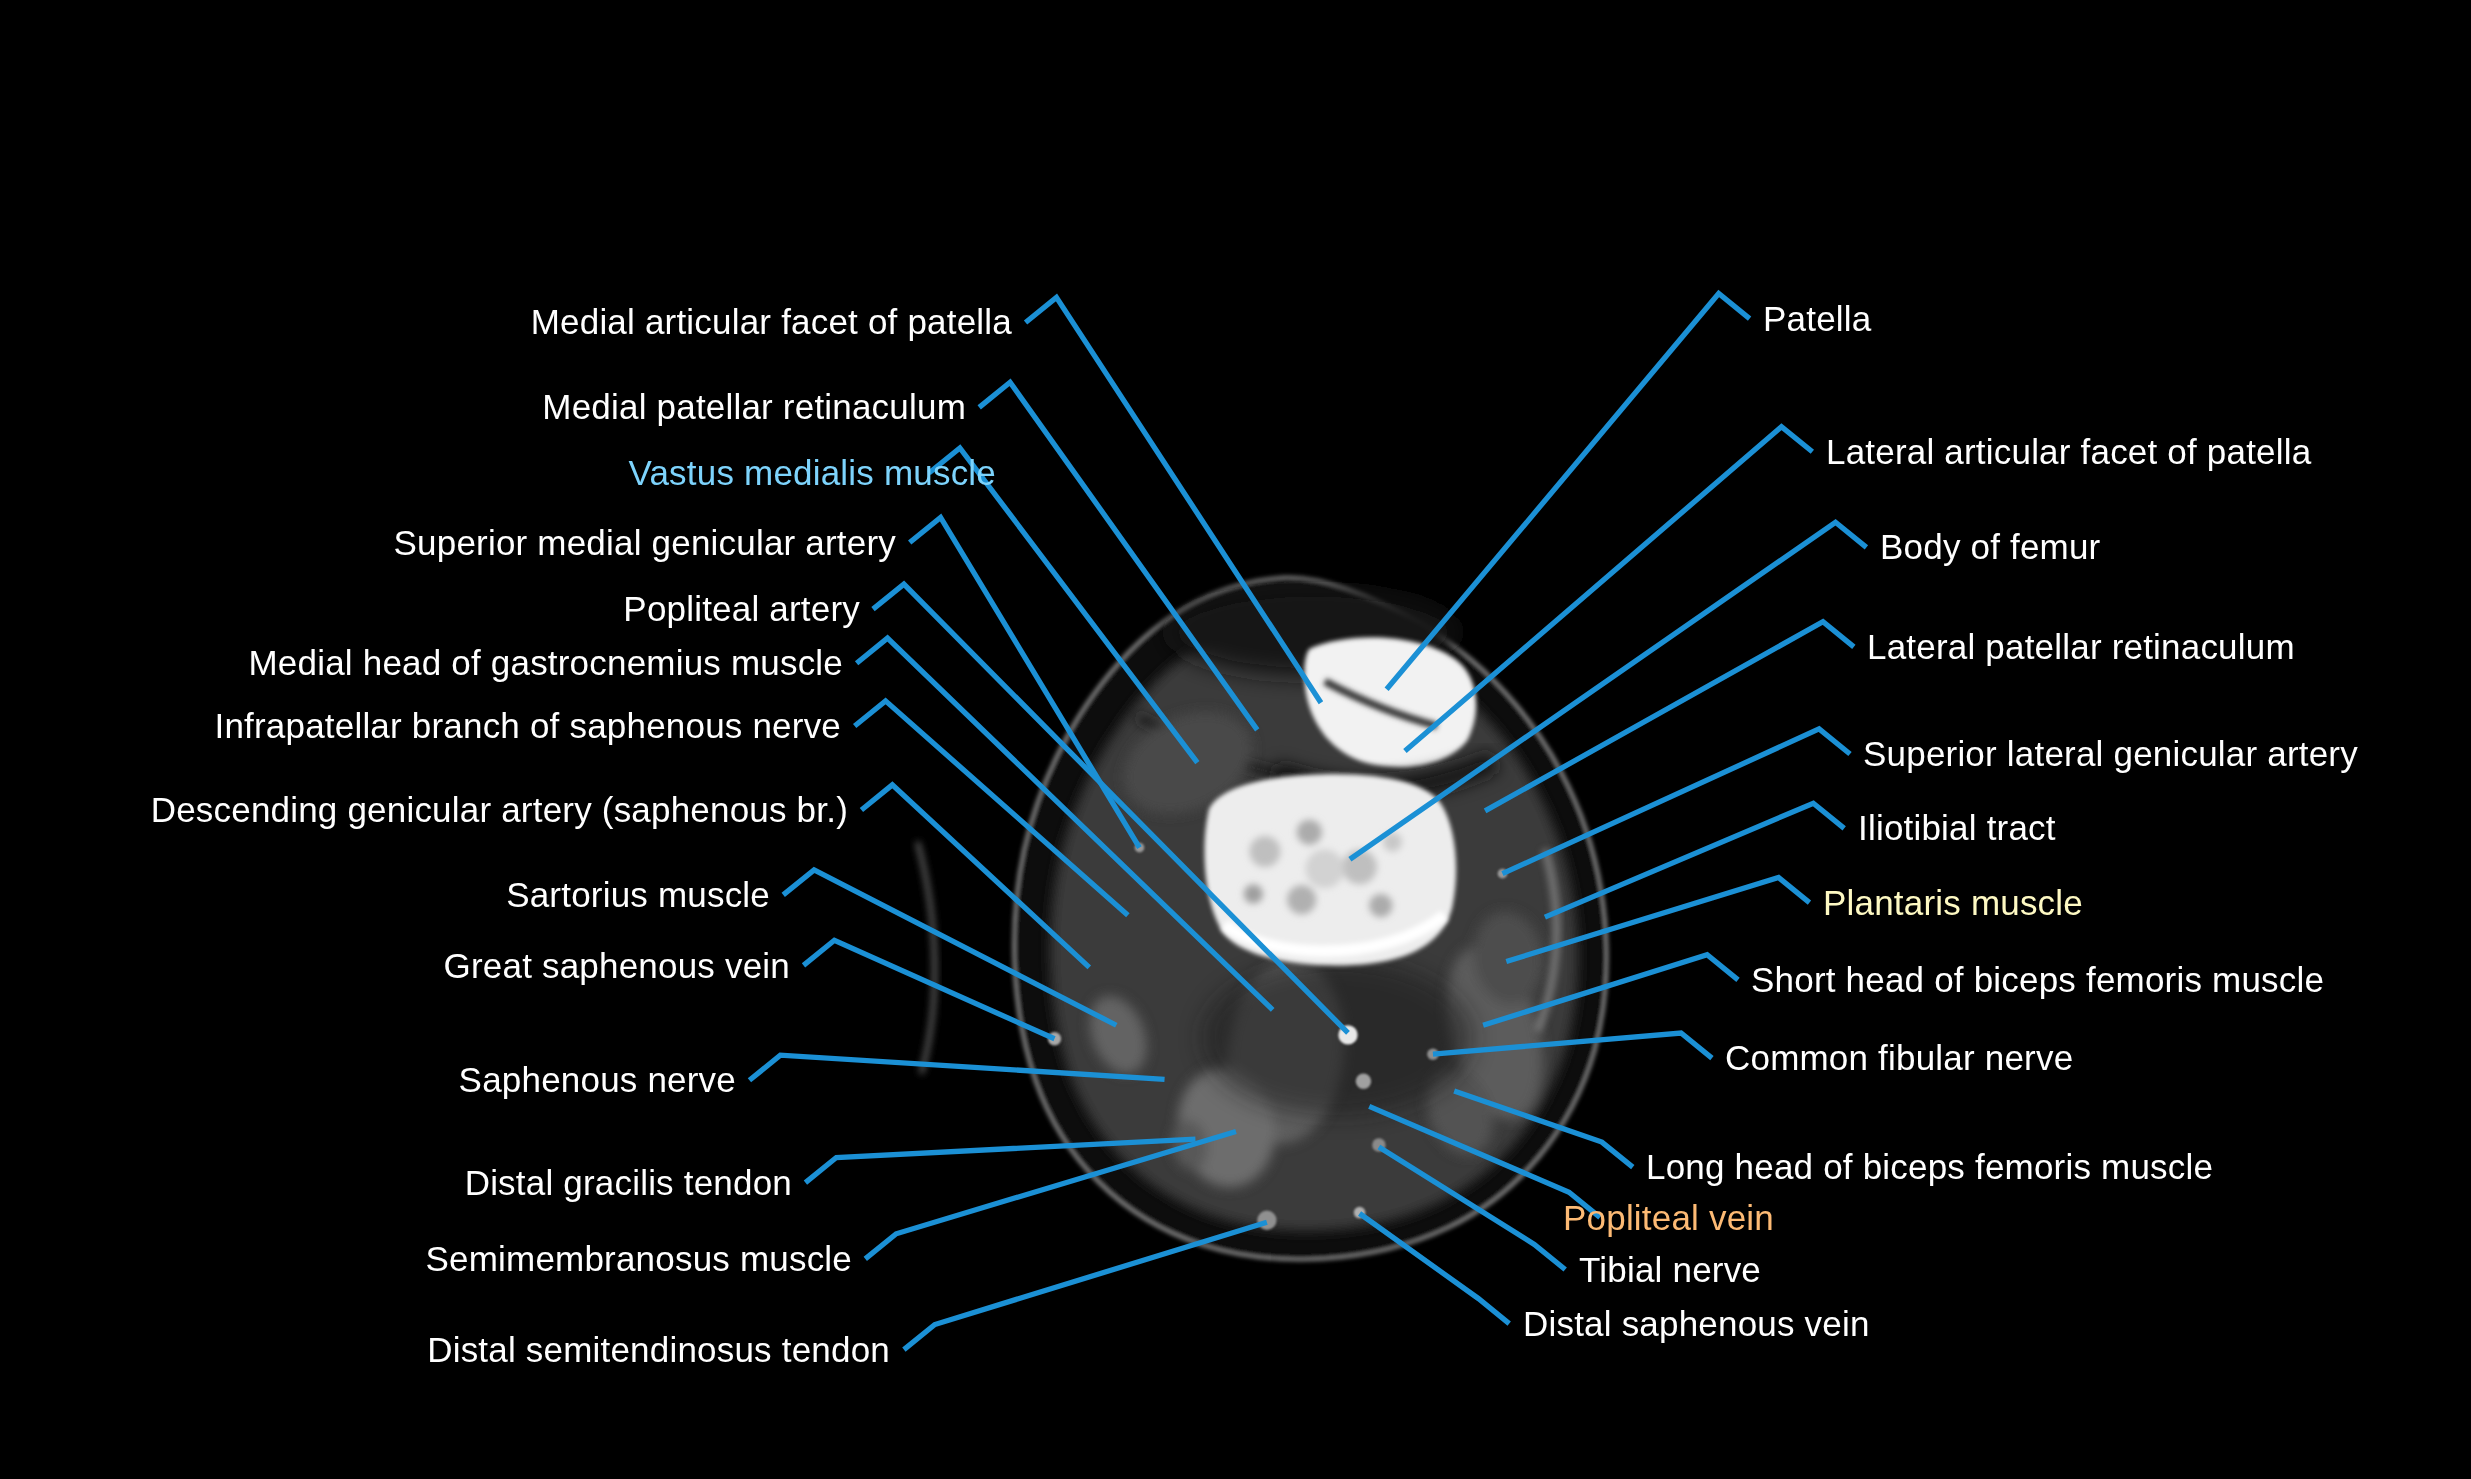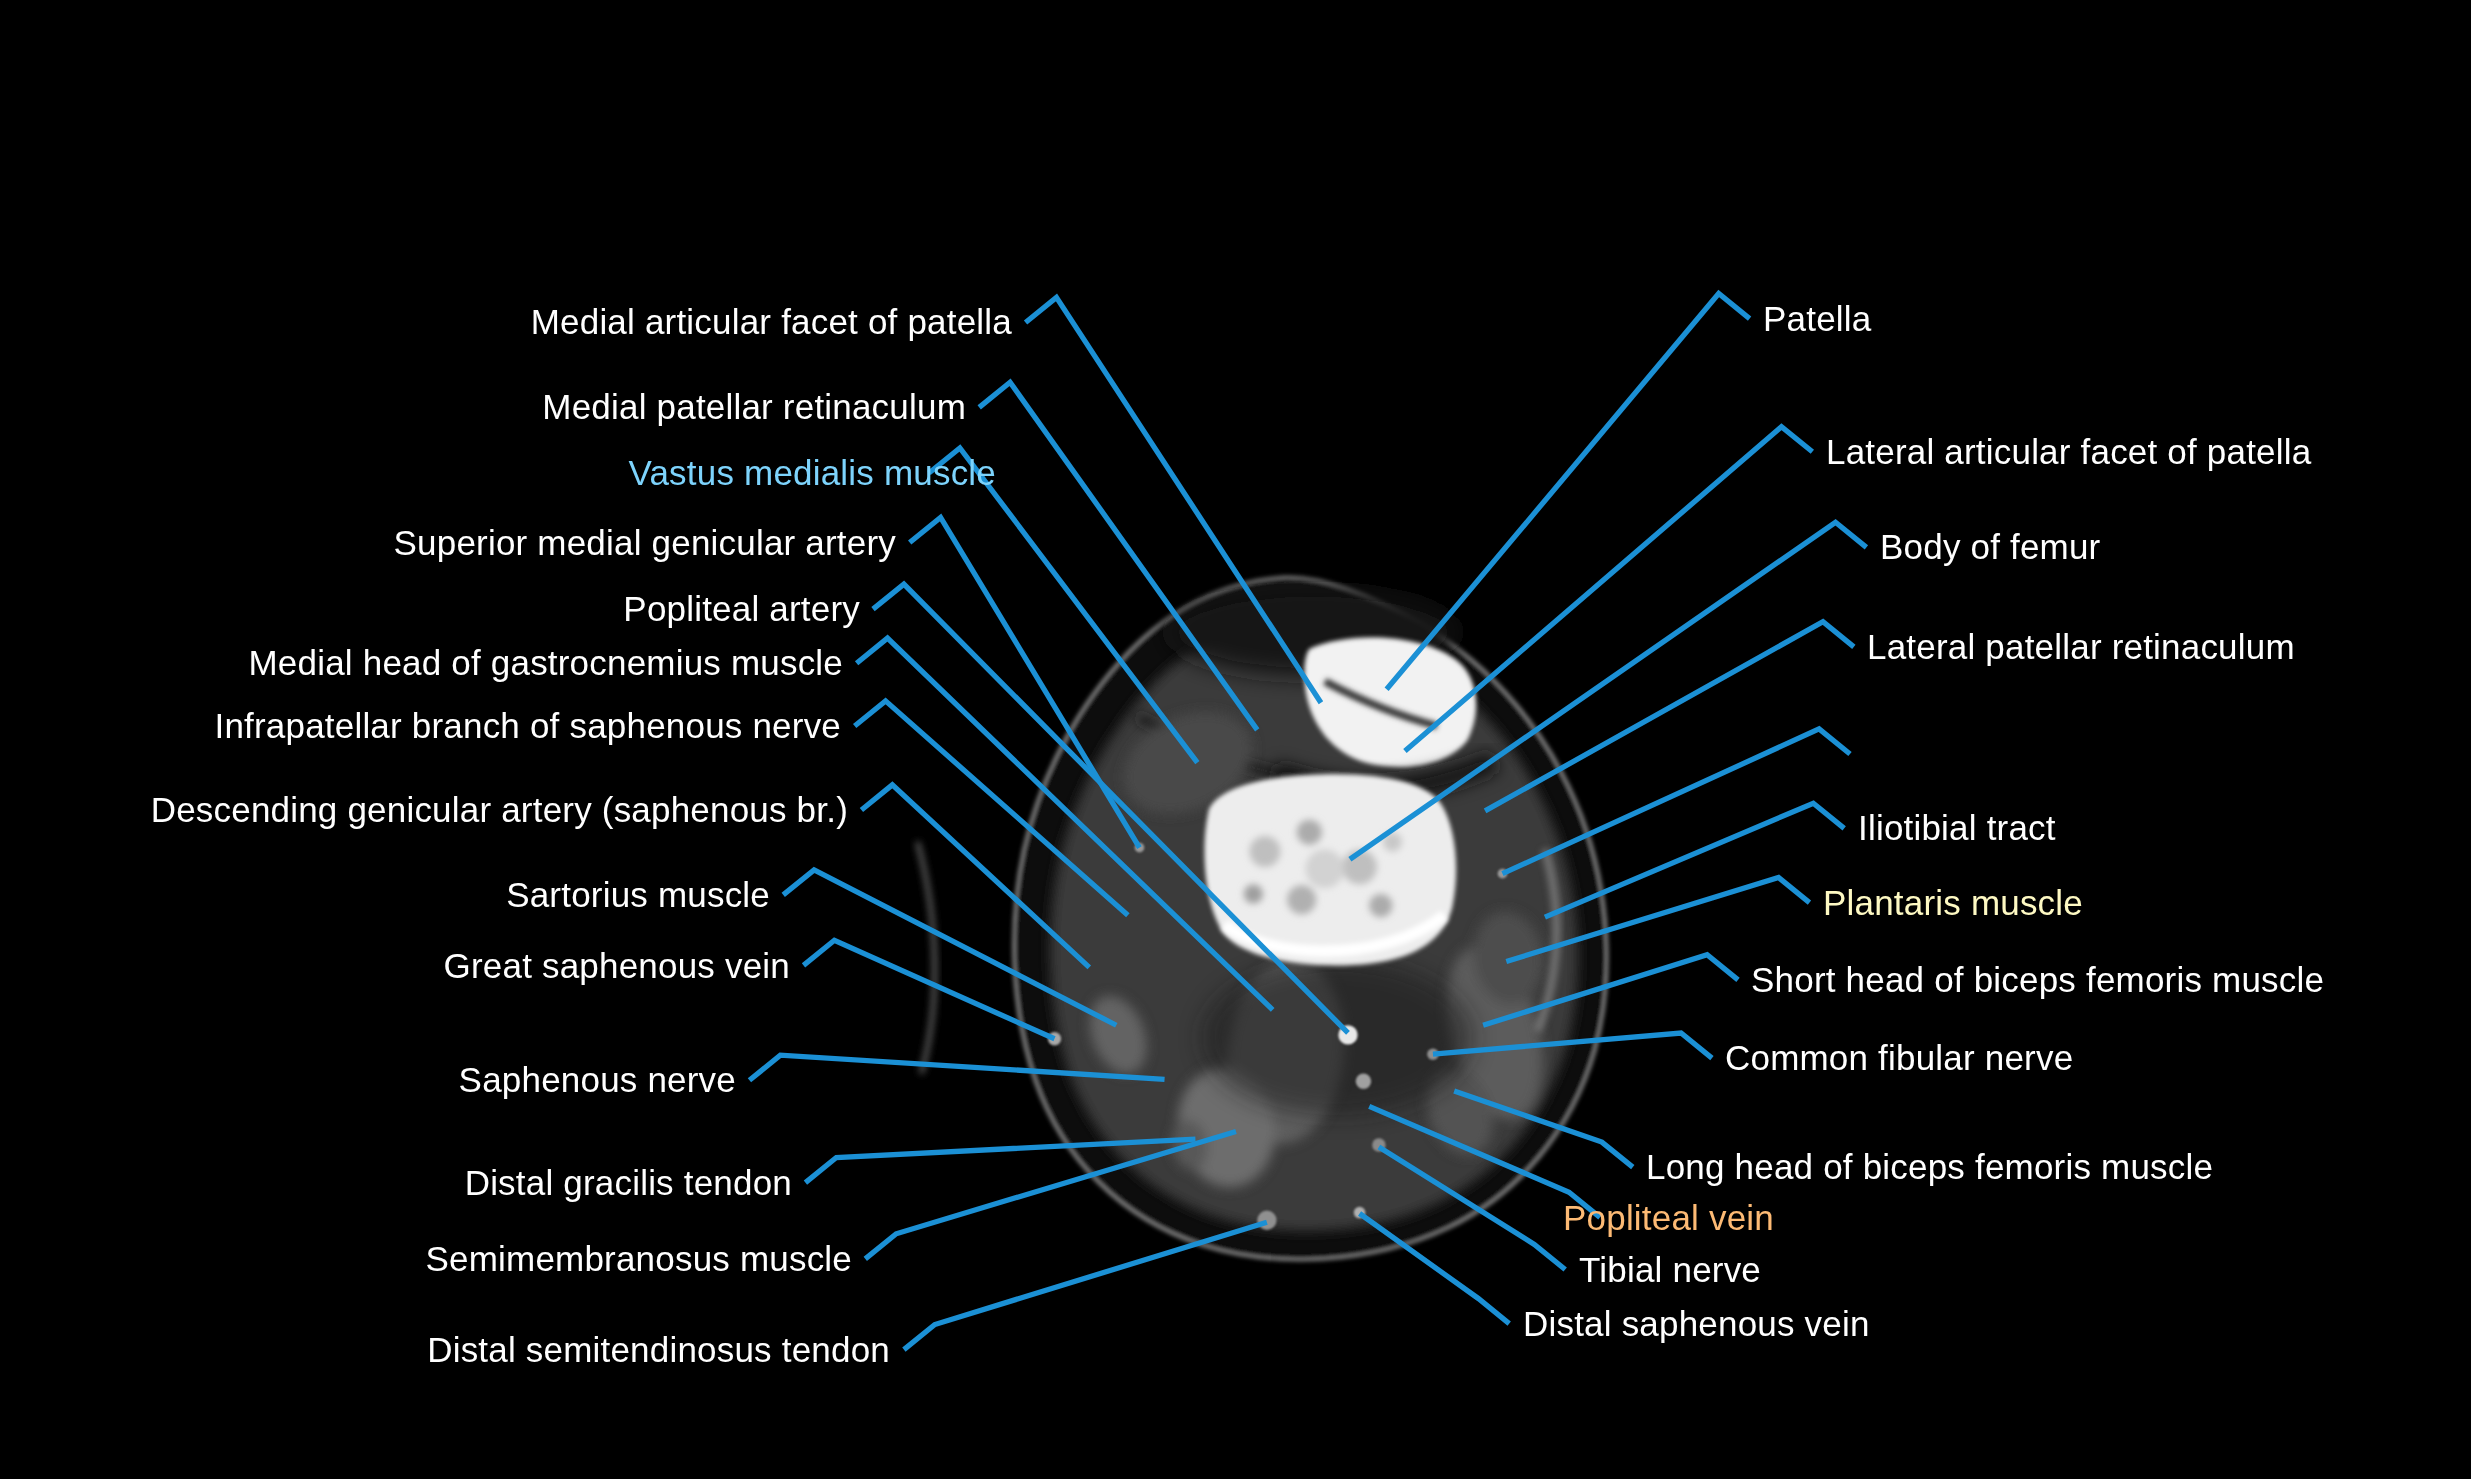--- a/index.html
+++ b/index.html
@@ -155,20 +155,21 @@
       <div class="anat-label left" style="right: 1702px; top: 895px; color: rgb(255, 255, 255);">Sartorius muscle</div>
       <div class="anat-label left" style="right: 1682px; top: 966px; color: rgb(255, 255, 255); text-align: center;">Great saphenous vein</div>
       <div class="anat-label left" style="right: 1736px; top: 1080px; color: rgb(255, 255, 255);">Saphenous nerve</div>
       <div class="anat-label left" style="right: 1680px; top: 1183px; color: rgb(255, 255, 255);">Distal gracilis tendon</div>
       <div class="anat-label left" style="right: 1620px; top: 1259px; color: rgb(255, 255, 255);">Semimembranosus muscle</div>
       <div class="anat-label left" style="right: 1582px; top: 1350px; color: rgb(255, 255, 255);">Distal semitendinosus tendon</div>
       <div class="anat-label right" style="left: 1763px; top: 319px; color: rgb(255, 255, 255);">Patella</div>
       <div class="anat-label right" style="left: 1826px; top: 452px; color: rgb(255, 255, 255);">Lateral articular facet of patella</div>
       <div class="anat-label right" style="left: 1880px; top: 547px; color: rgb(255, 255, 255);">Body of femur</div>
       <div class="anat-label right" style="left: 1867px; top: 647px; color: rgb(255, 255, 255);">Lateral patellar retinaculum</div>
+      <div class="anat-label right" style="left: 1863px; top: 754px; color: rgb(255, 255, 255);">Superior lateral genicular artery</div>
       <div class="anat-label right" style="left: 1858px; top: 828px; color: rgb(255, 255, 255);">Iliotibial tract</div>
       <div class="anat-label right" style="left: 1823px; top: 903px; color: #fef9c3;">Plantaris muscle</div>
       <div class="anat-label right" style="left: 1751px; top: 980px; color: rgb(255, 255, 255);">Short head of biceps femoris muscle</div>
       <div class="anat-label right" style="left: 1725px; top: 1058px; color: rgb(255, 255, 255);">Common fibular nerve</div>
       <div class="anat-label right" style="left: 1646px; top: 1167px; color: rgb(255, 255, 255);">Long head of biceps femoris muscle</div>
       <div class="anat-label right" style="left: 1563px; top: 1218px; color: #fdba74;">Popliteal vein</div>
       <div class="anat-label right" style="left: 1579px; top: 1270px; color: rgb(255, 255, 255);">Tibial nerve</div>
       <div class="anat-label right" style="left: 1523px; top: 1324px; color: rgb(255, 255, 255);">Distal saphenous vein</div>
     </div>
 </div>

